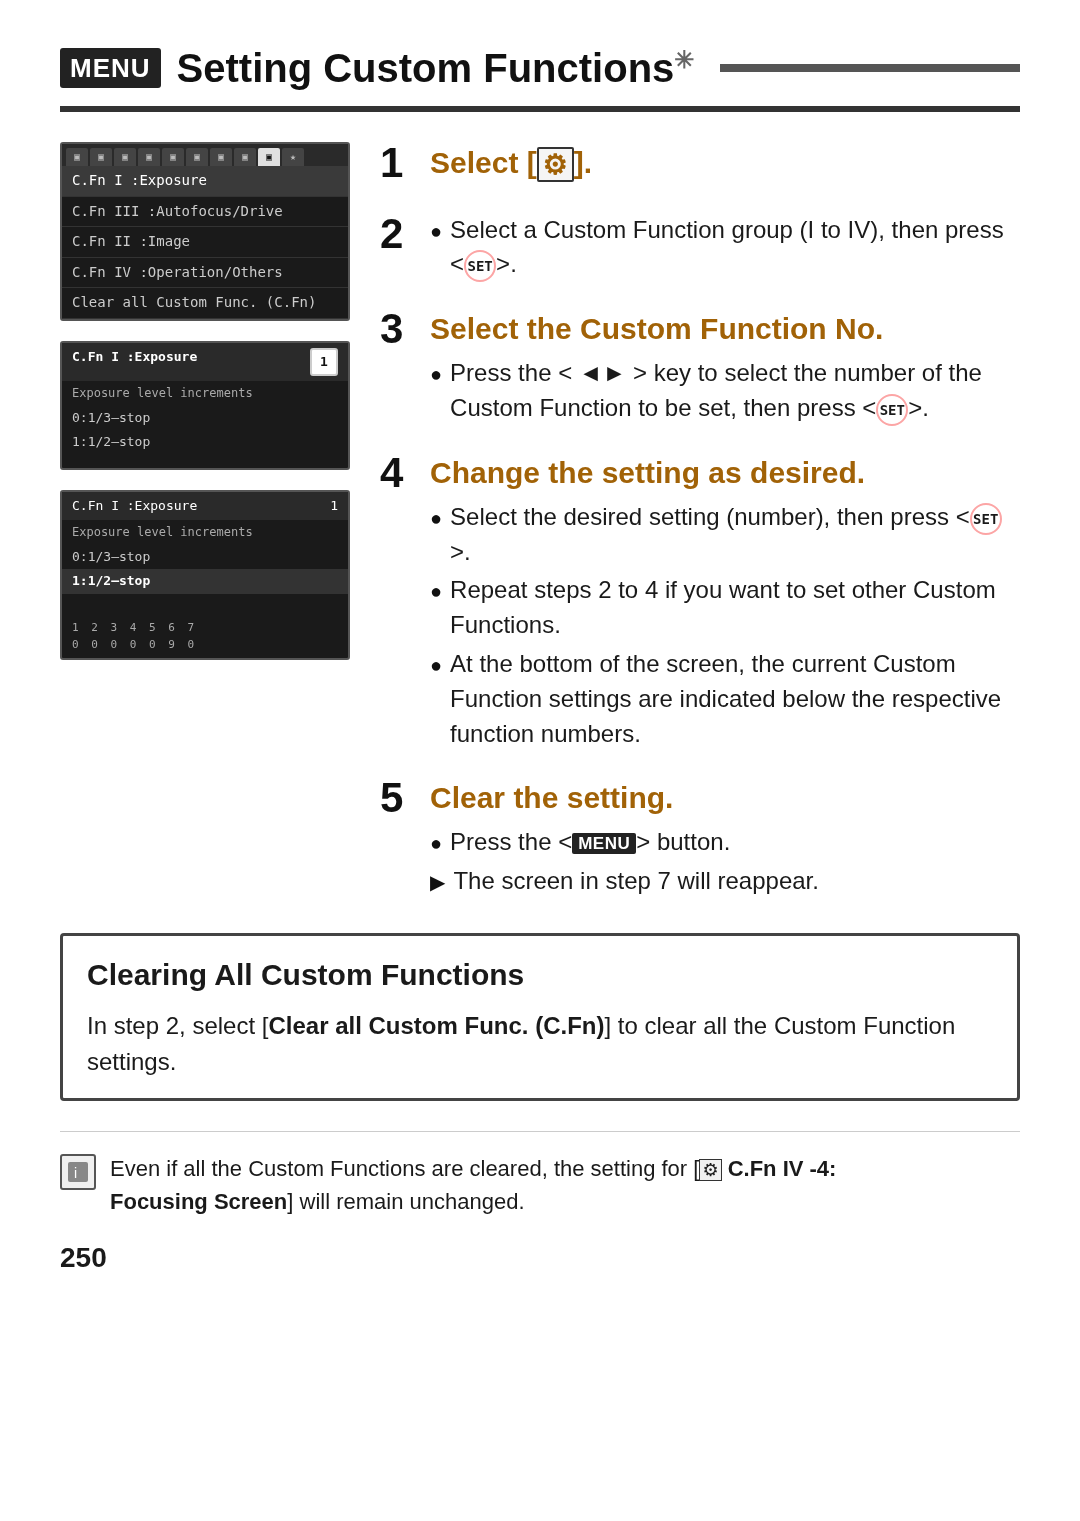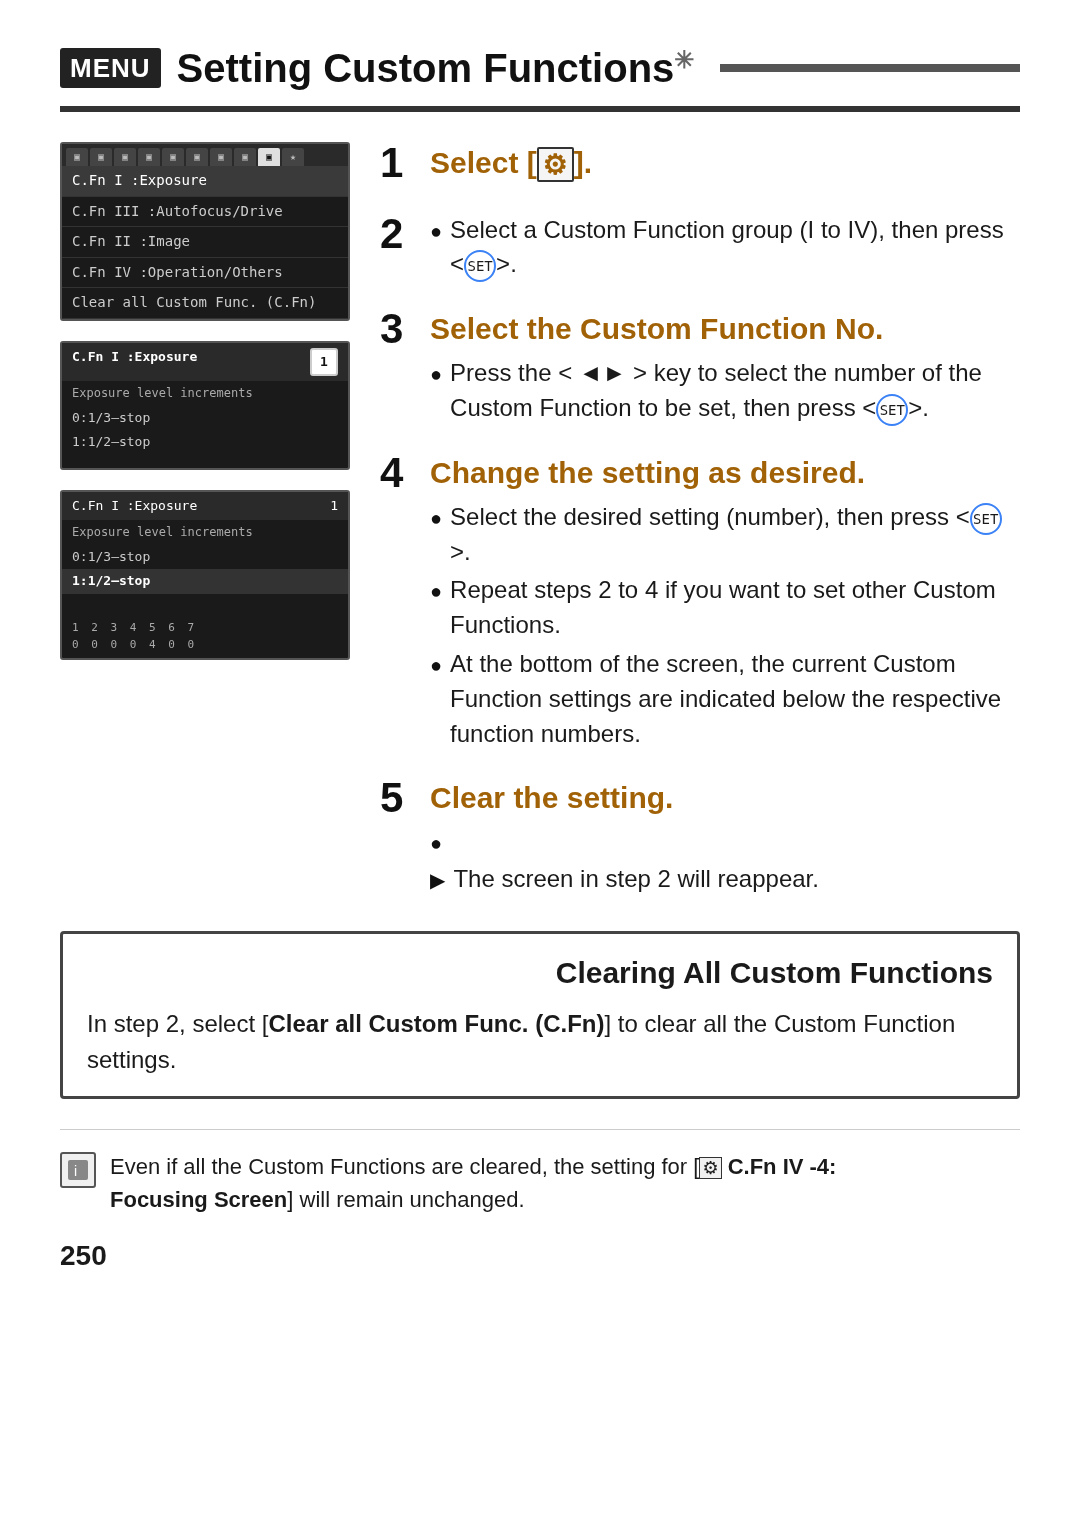--- a/index.html
+++ b/index.html
@@ -204,26 +204,26 @@
     .arrow-bullet {
       color: #111;
       font-size: 20px;
       margin-top: 4px;
       flex-shrink: 0;
     }
     .set-key {
       display: inline-flex;
       align-items: center;
       justify-content: center;
-      border: 2px solid #3b82f6;
+      border: 2px solid #fca5a5;
       border-radius: 50%;
       width: 32px;
       height: 32px;
       font-size: 14px;
-      font-weight: normal;
+      font-weight: bold;
       font-family: monospace;
       line-height: 1;
       vertical-align: middle;
     }
     .menu-key {
       background: #222;
       color: #fff;
       font-weight: bold;
       font-size: 17px;
       padding: 1px 6px;
@@ -236,21 +236,20 @@
     .clearing-section {
       border: 3px solid #444;
       border-radius: 4px;
       padding: 18px 24px;
       margin-bottom: 30px;
     }
     .clearing-title {
       font-size: 30px;
       font-weight: bold;
       margin-bottom: 12px;
-      text-align: right;
     }
     .clearing-text {
       font-size: 24px;
       line-height: 1.5;
     }
 
     
     .note-box {
       display: flex;
       align-items: flex-start;
@@ -379,21 +378,21 @@
     <div class="screen3">
       <div class="screen3-header">
         <span>C.Fn I :Exposure</span>
         <span>1</span>
       </div>
       <div class="screen3-sub">Exposure level increments</div>
       <div class="screen3-opt">0:1/3–stop</div>
       <div class="screen3-opt bold-sel">1:1/2–stop</div>
       <div style="height: 10px;"></div>
       <div class="indicator-row">1 2 3 4 5 6 7</div>
-      <div class="indicator-row" style="margin-top:-10px;">0 0 0 0 4 0 0</div>
+      <div class="indicator-row" style="margin-top:-10px;">0 0 0 0 0 9 0</div>
     </div>
 
   </div>
 
   <div class="right-col">
 
     <div class="step-block">
       <div class="step-number">1</div>
       <div class="step-content">
         <div class="step-title">
@@ -448,24 +447,25 @@
       </div>
     </div>
 
     <div class="step-block">
       <div class="step-number">5</div>
       <div class="step-content">
         <div class="step-title">Clear the setting.</div>
         <ul class="bullet-list">
           <li>
             <span class="bullet-dot">●</span>
+            <span>Press the &lt;<span class="menu-key">MENU</span>&gt; button.</span>
           </li>
           <li>
             <span class="arrow-bullet">▶</span>
-            <span>The screen in step 2 will reappear.</span>
+            <span>The screen in step 7 will reappear.</span>
           </li>
         </ul>
       </div>
     </div>
 
   </div>
 </div>
 
 <div class="clearing-section">
   <div class="clearing-title">Clearing All Custom Functions</div>

